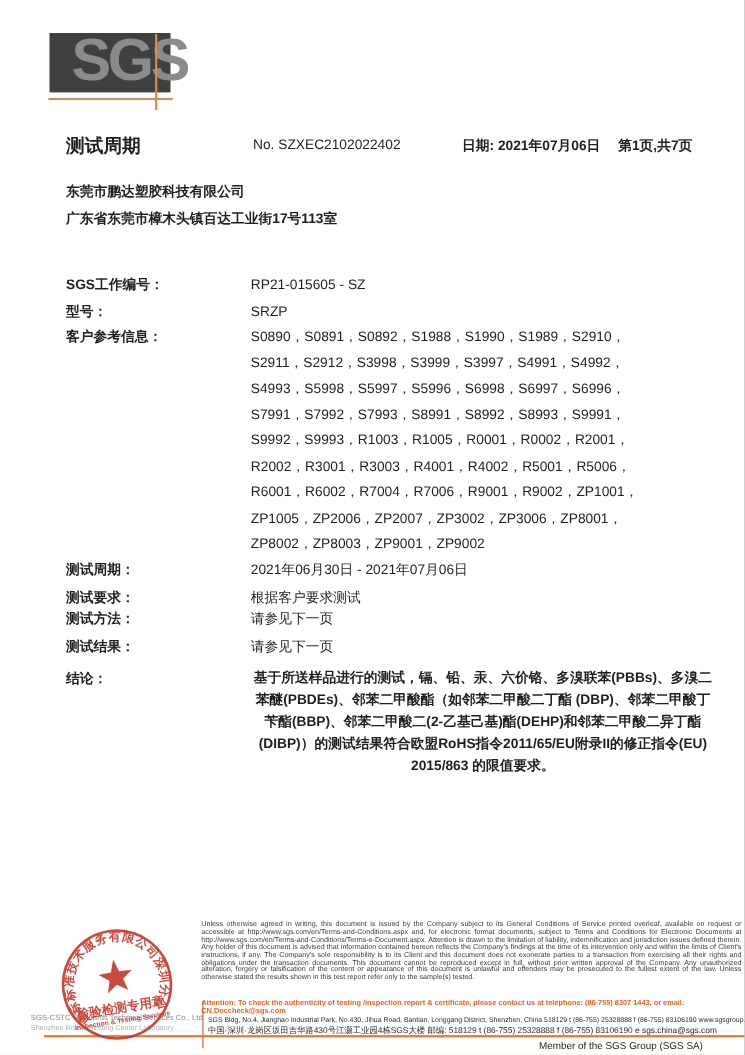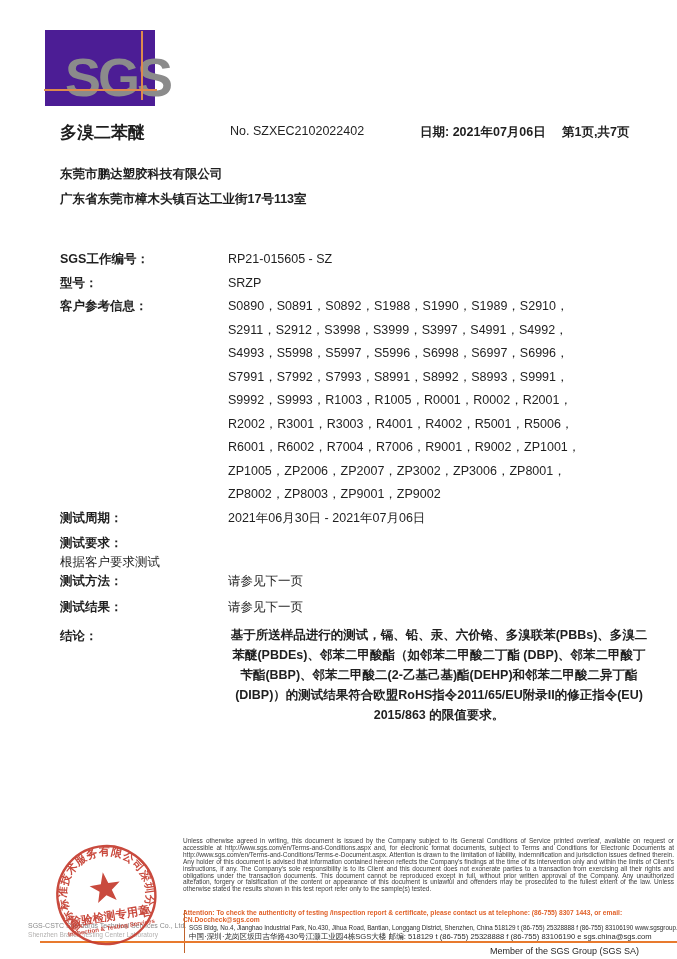--- a/index.html
+++ b/index.html
@@ -8,22 +8,22 @@
     position:relative;
     width:677px; height:959px;
     background:#ffffff;
     font-family:"Liberation Sans","DejaVu Sans",sans-serif;
     color:#1f1f1f;
     overflow:hidden;
   }
   
   .logo-box {
     position:absolute; left:45px; top:30px;
-    width:110px; height:76px;
-    background:#4c1d95;
+    width:110px; height:54px;
+    background:#404040;
   }
   .logo-text {
     position:absolute; left:20px; bottom:2px;
     font-size:54px; font-weight:bold; letter-spacing:-3px;
     color:#8b8b8b; line-height:1;
   }
   .logo-hline { position:absolute; left:44px; top:89px; width:113px; height:2px; background:#dd8a4d; }
   .logo-vline { position:absolute; left:141px; top:31px; width:2px; height:69px; background:#dd8a4d; }
 
   
@@ -37,21 +37,21 @@
   .applicant { position:absolute; left:60px; top:162px; font-size:12.5px; font-weight:bold; line-height:25px; }
 
   
   .body-block { position:absolute; left:60px; top:248px; width:590px; font-size:12.5px; }
   .intro { font-weight:bold; margin-bottom:11px; }
   .frow { display:flex; align-items:flex-start; line-height:23.5px; }
   .flabel { width:168px; flex-shrink:0; font-weight:bold; }
   .fvalue { flex:1; }
   .frow.gap-s  { margin-top:1px; }
   .frow.tight  { line-height:19px; }
-  .frow.gap-m  { margin-top:4px;flex-direction:column; }
+  .frow.gap-m  { margin-top:4px; }
   .frow.gap-l  { margin-top:5px; }
   .codes div { line-height:23.5px; }
   .conclusion-text { width:424px; line-height:20px; font-weight:bold;text-align:center; }
 
   
   .disclaimer {
     position:absolute; left:183px; top:838px; width:491px;
     font-size:6.5px; line-height:6.9px; color:#3c3c3c;
     text-align:justify;
   }
@@ -77,21 +77,21 @@
 
 <div class="page">
 
   <div class="logo-box">
     <div class="logo-text">SGS</div>
   </div>
   <div class="logo-hline"></div>
   <div class="logo-vline"></div>
 
   <div class="hdr">
-    <span class="hdr-title">多溴二苯醚</span>
+    <span class="hdr-title">测试周期</span>
     <span class="hdr-no">No. SZXEC2102022402</span>
     <span class="hdr-date">日期: 2021年07月06日</span>
     <span class="hdr-page">第1页,共7页</span>
   </div>
 
   <div class="applicant">
     <div>东莞市鹏达塑胶科技有限公司</div>
     <div>广东省东莞市樟木头镇百达工业街17号113室</div>
   </div>
 

